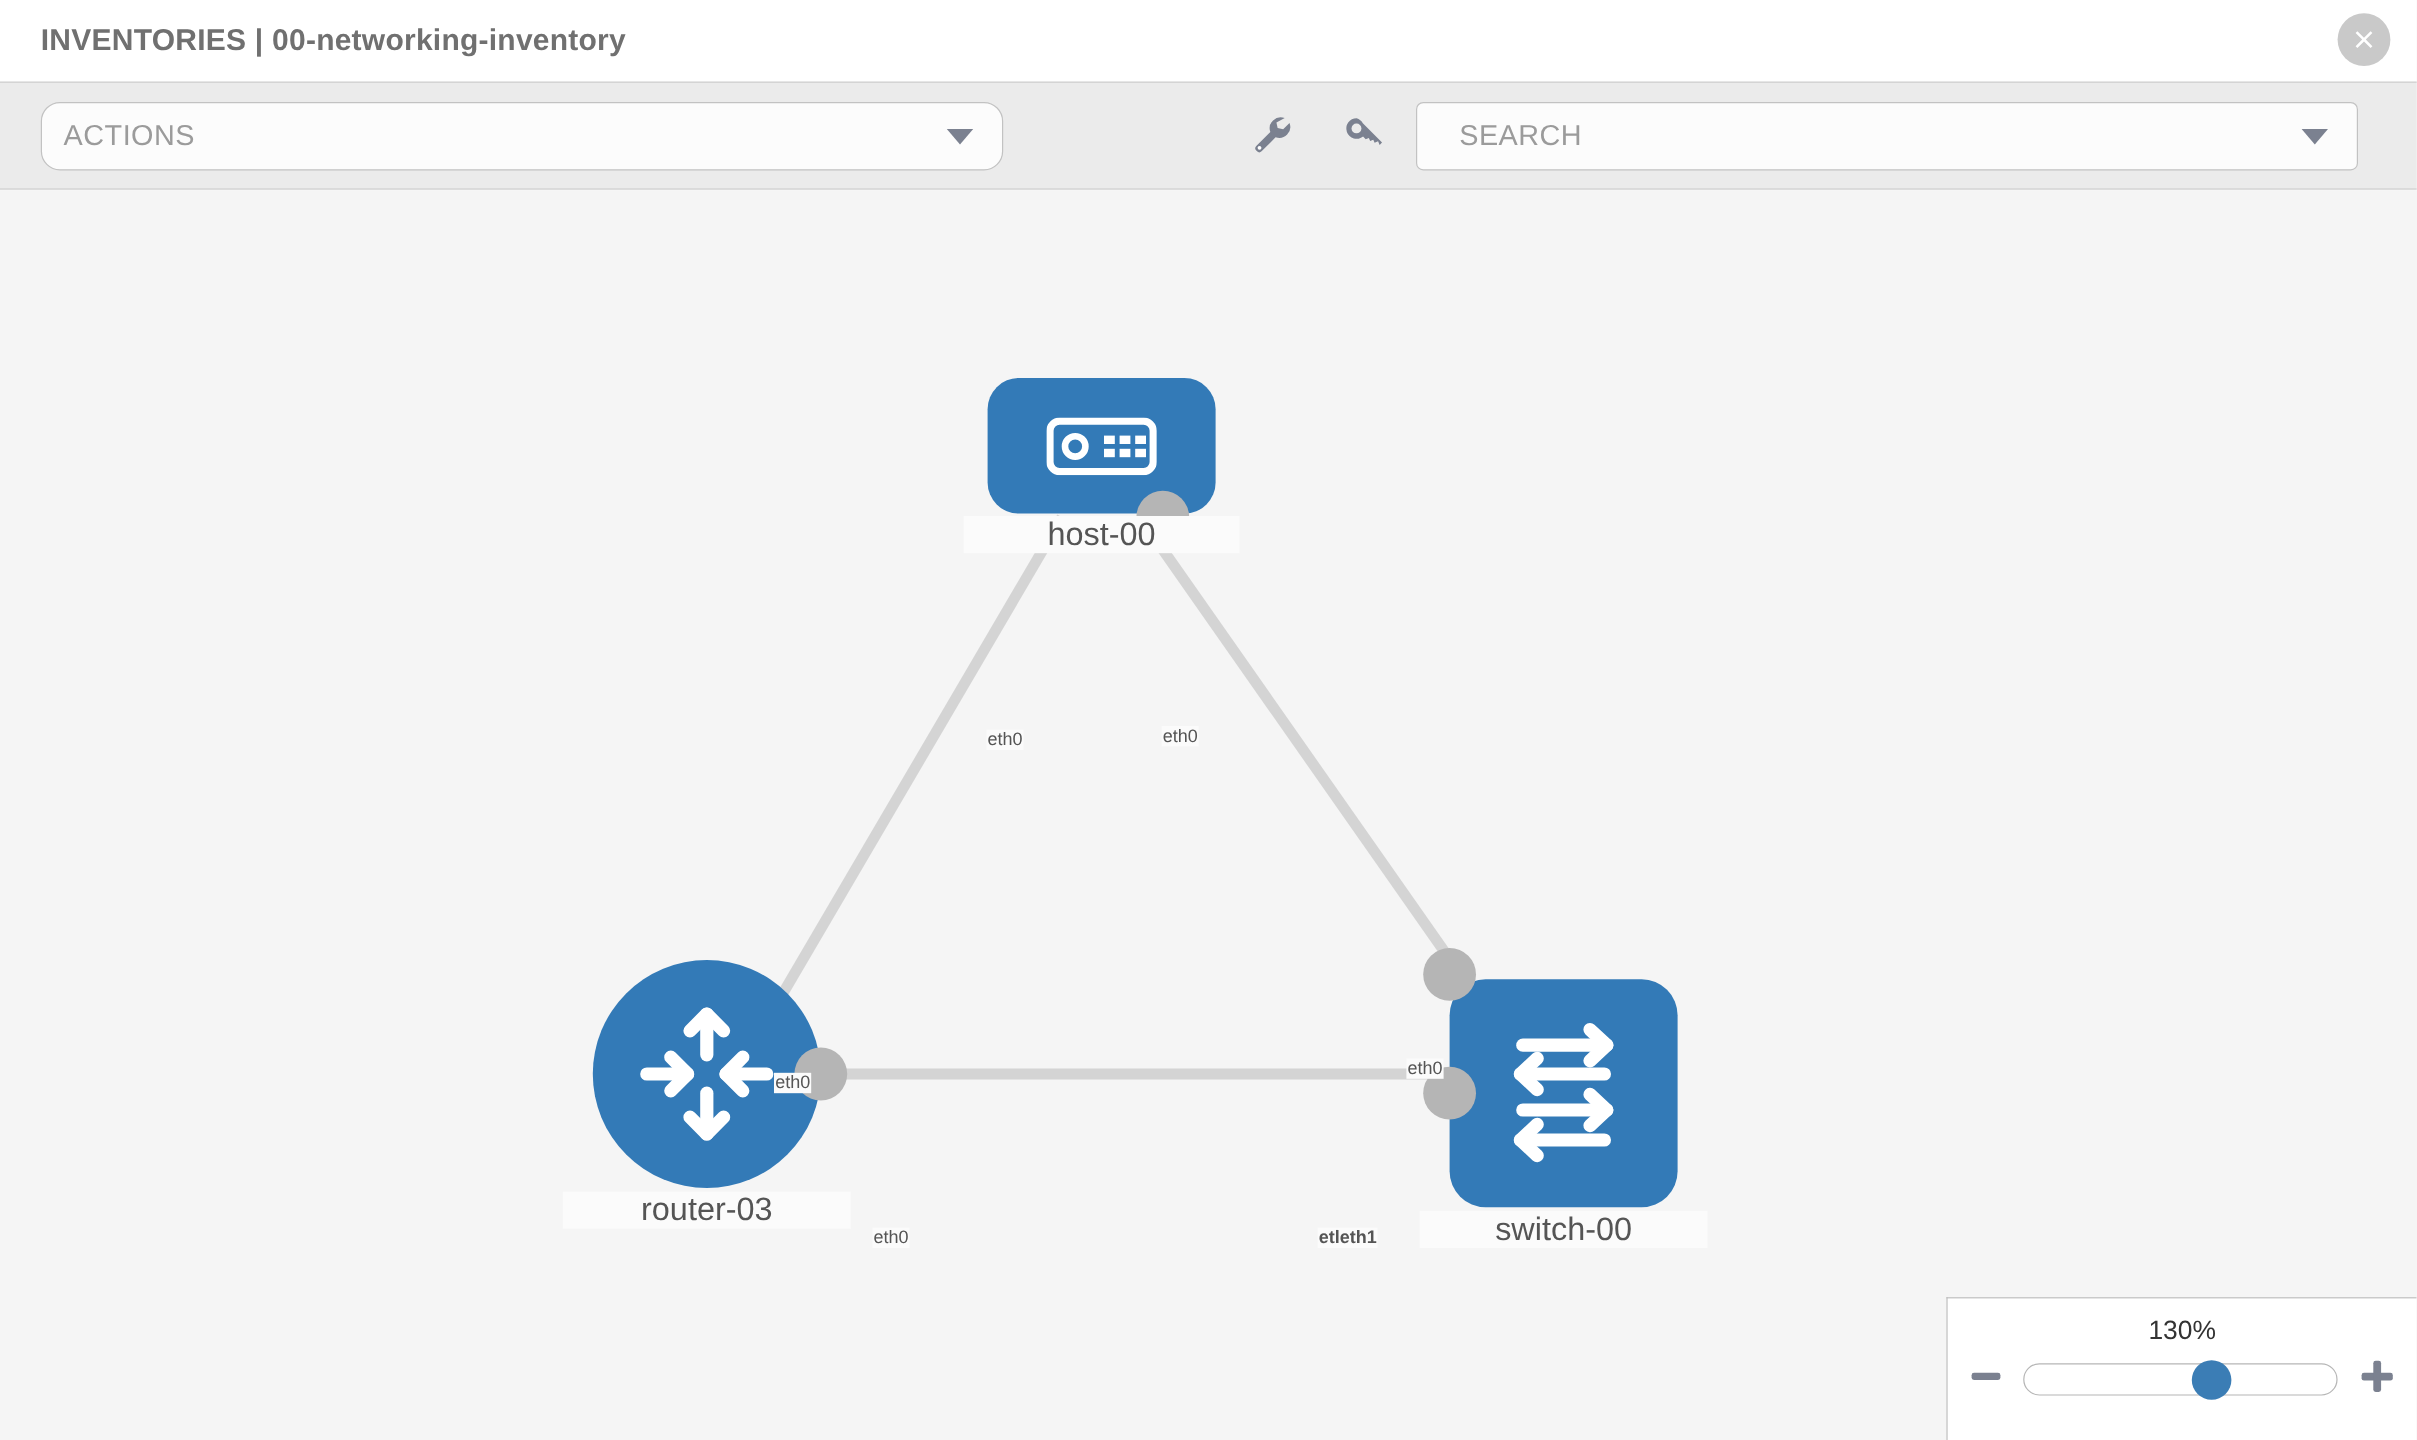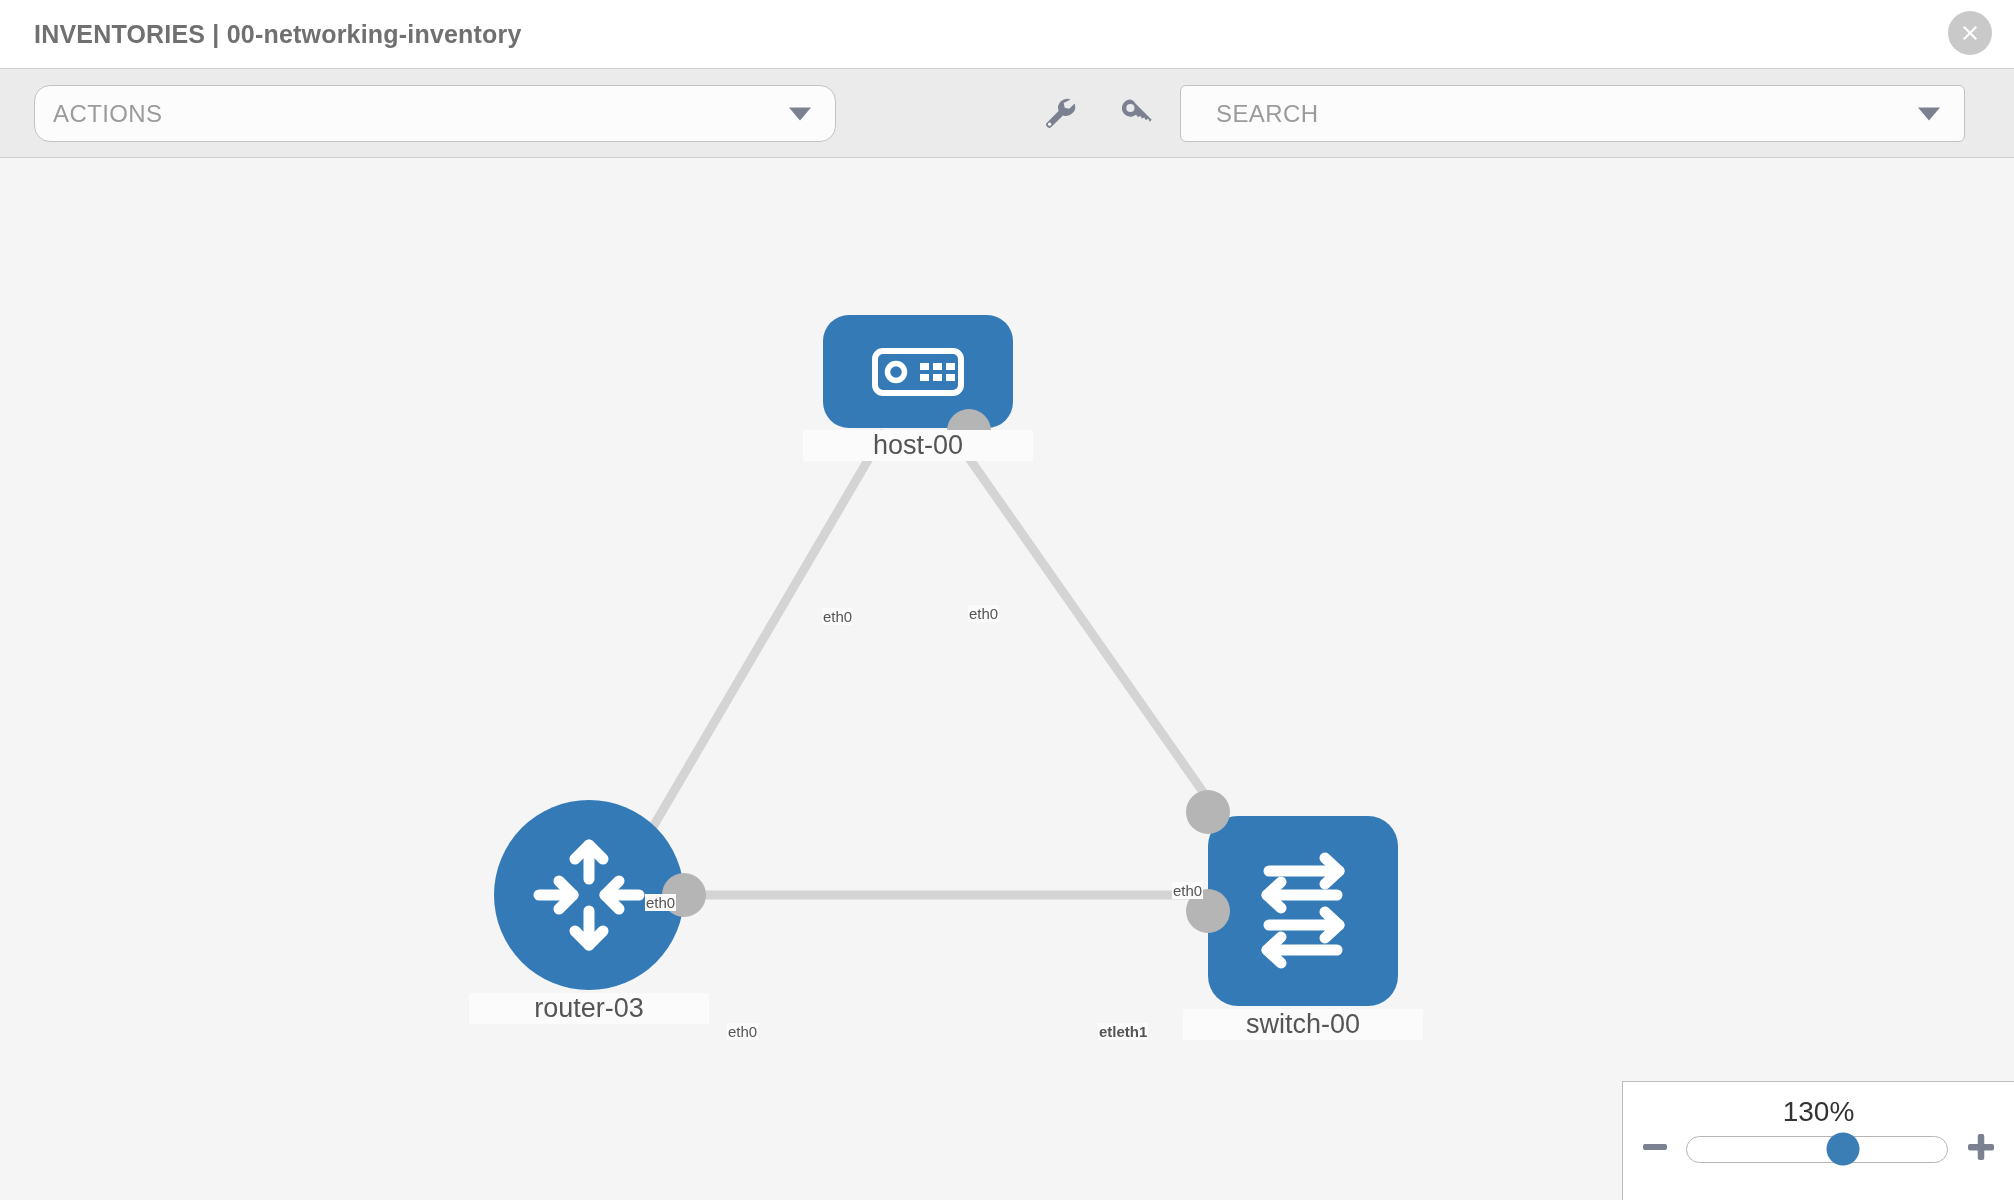--- a/index.html
+++ b/index.html
@@ -125,21 +125,21 @@
   
   .zoom-panel {
     position: absolute; left: 1622px; top: 1081px;
     width: 392px; height: 119px;
     background: #ffffff;
     border-top: 1px solid #bdbdbd;
     border-left: 1px solid #bdbdbd;
   }
   .zoom-percent {
     position: absolute; top: 14px; left: 0; width: 100%;
-    text-align: center; font-size: 28px; color: #333333;
+    text-align: center; font-size: 22px; color: #333333;
   }
   .zoom-row {
     position: absolute; top: 50px; left: 0; width: 100%;
     display: flex; align-items: center; justify-content: center; gap: 18px;
   }
   .zoom-minus, .zoom-plus { cursor: pointer; display: block; }
   .zoom-track {
     position: relative;
     width: 262px; height: 27px;
     border: 1px solid #b6b6b6; border-radius: 14px;

